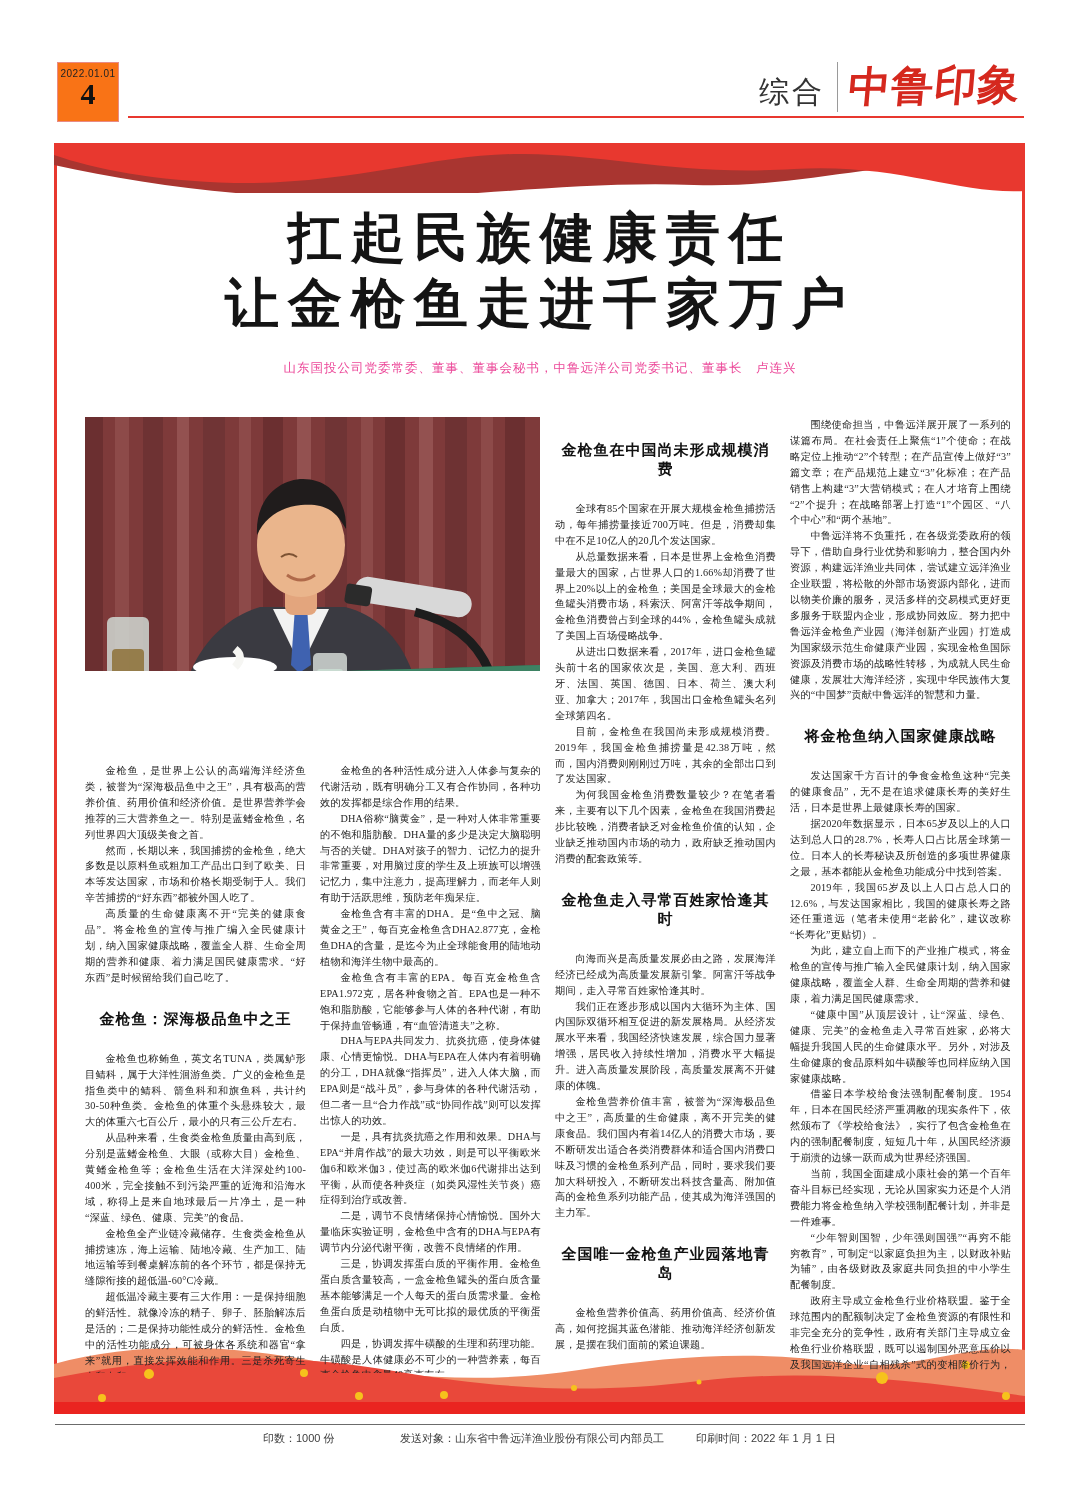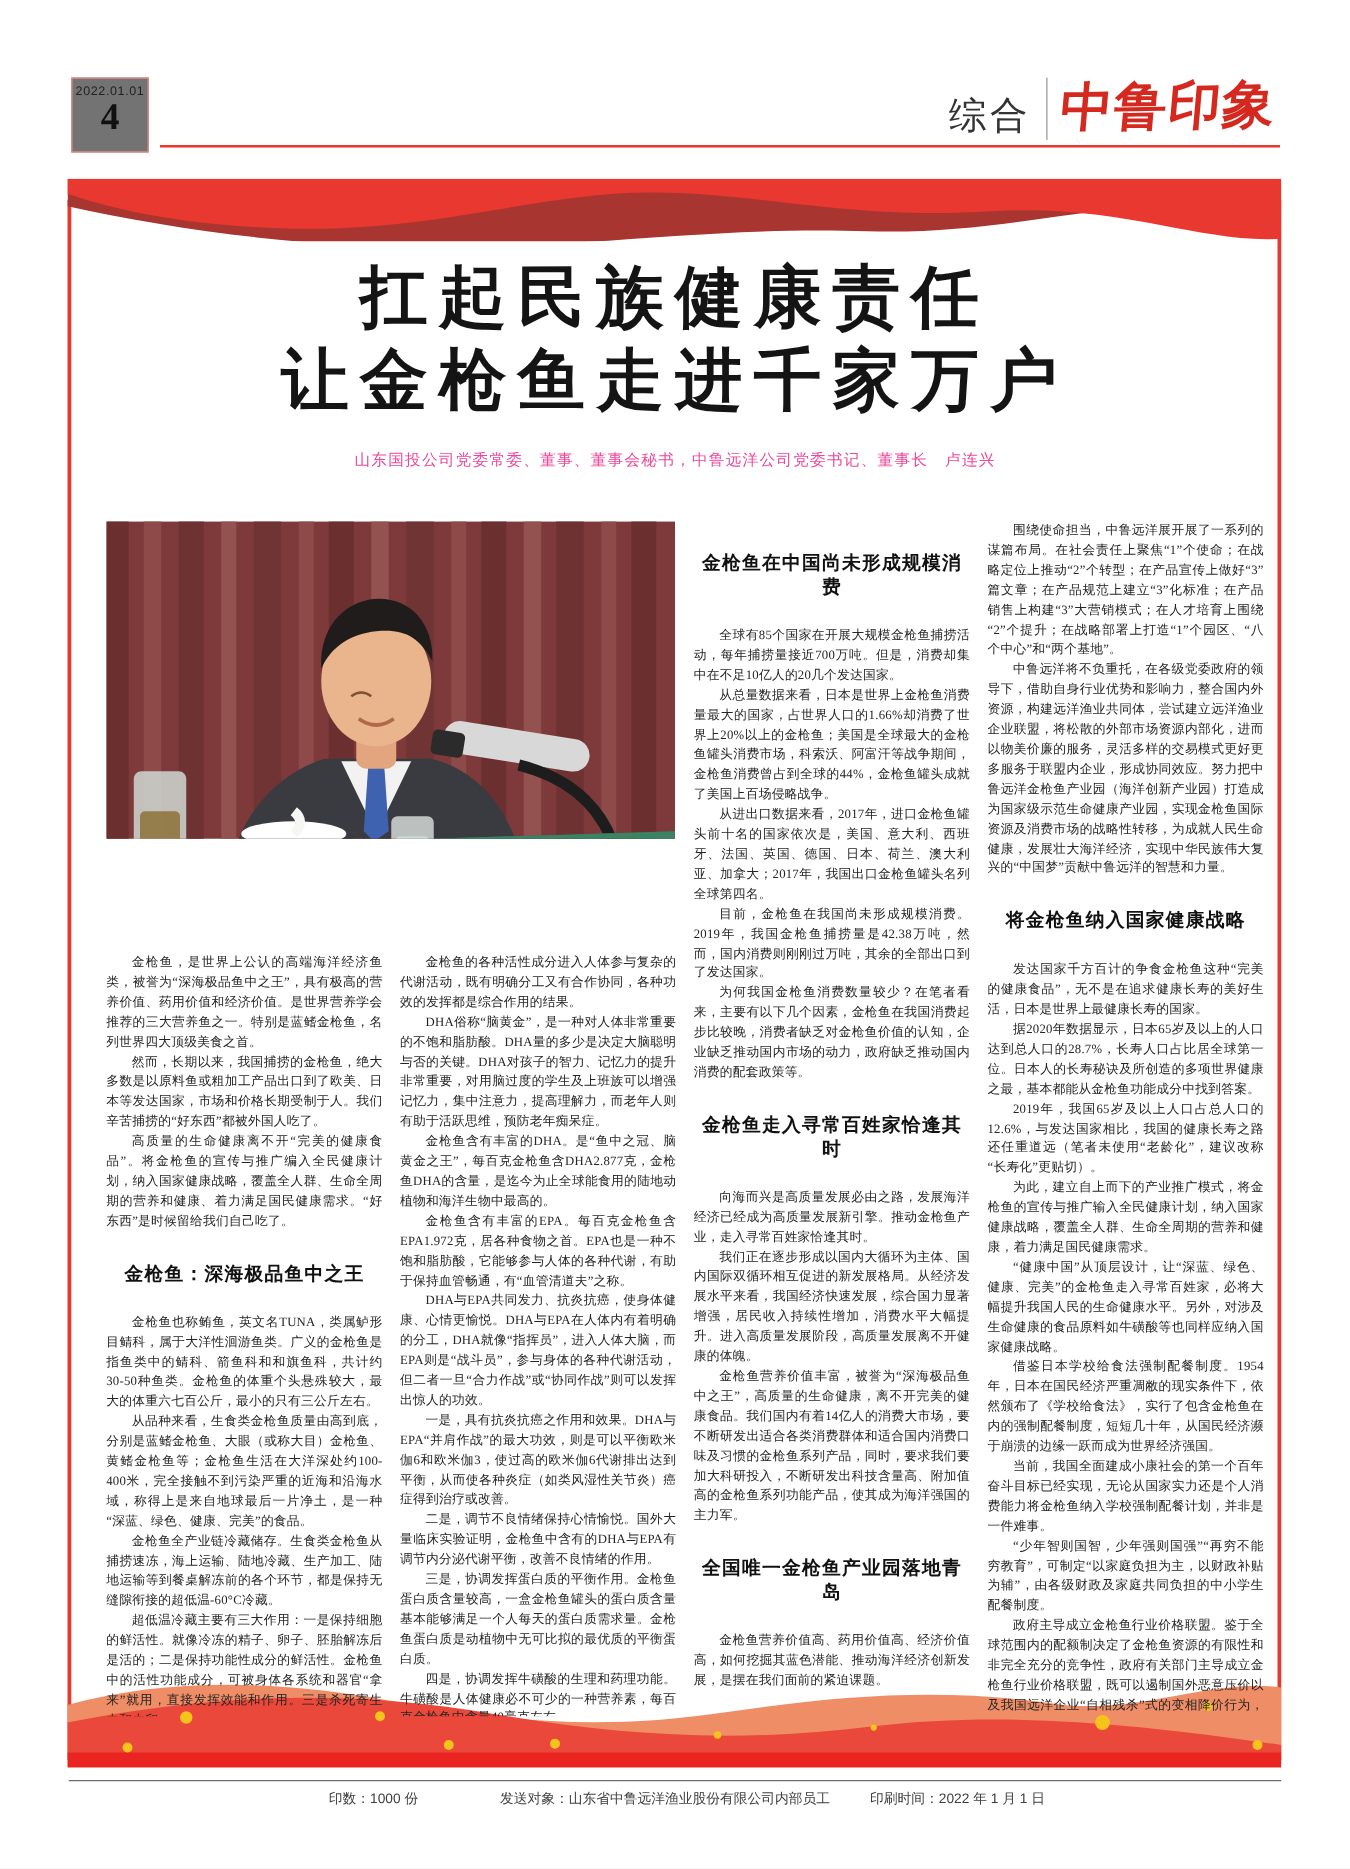--- a/index.html
+++ b/index.html
@@ -4,21 +4,21 @@
 <style>
   html,body{margin:0;padding:0;background:#e9e9e9;}
   .sheet{
     position:relative;width:1080px;height:1495px;margin:0 auto;
     background:#ffffff;overflow:hidden;
     font-family:"Liberation Serif","DejaVu Serif",serif;color:#1c1c1c;
   }
   
   .date-box{
     position:absolute;left:57px;top:62px;width:60px;height:58px;
-    border:1px solid #e98b84;background:#737373;text-align:center;
+    border:1px solid #e98b84;background:#f97316;text-align:center;
   }
   .date-box .date{font-size:10px;letter-spacing:.5px;color:#222;display:block;margin-top:5px;font-family:"Liberation Sans",sans-serif;}
   .date-box .pageno{font-size:30px;font-weight:bold;color:#111;display:block;line-height:30px;}
   .header-rule{position:absolute;left:128px;top:116px;width:896px;height:2px;background:#e8382f;}
   .section-label{
     position:absolute;right:255px;top:72px;font-size:30px;letter-spacing:3px;color:#333;
     font-family:"Liberation Sans",sans-serif;
     text-align:center;
   }
   .mast-divider{position:absolute;right:242px;top:62px;width:1px;height:50px;background:#9a9a9a;}
@@ -203,21 +203,21 @@
       <p class="col-p">四是，协调发挥牛磺酸的生理和药理功能。牛磺酸是人体健康必不可少的一种营养素，每百克金枪鱼中含量40毫克左右。</p>
     </div>
   <div class="col col-3">
       <h3 class="col-h">金枪鱼在中国尚未形成规模消费</h3>
       <p class="col-p">全球有85个国家在开展大规模金枪鱼捕捞活动，每年捕捞量接近700万吨。但是，消费却集中在不足10亿人的20几个发达国家。</p>
       <p class="col-p">从总量数据来看，日本是世界上金枪鱼消费量最大的国家，占世界人口的1.66%却消费了世界上20%以上的金枪鱼；美国是全球最大的金枪鱼罐头消费市场，科索沃、阿富汗等战争期间，金枪鱼消费曾占到全球的44%，金枪鱼罐头成就了美国上百场侵略战争。</p>
       <p class="col-p">从进出口数据来看，2017年，进口金枪鱼罐头前十名的国家依次是，美国、意大利、西班牙、法国、英国、德国、日本、荷兰、澳大利亚、加拿大；2017年，我国出口金枪鱼罐头名列全球第四名。</p>
       <p class="col-p">目前，金枪鱼在我国尚未形成规模消费。2019年，我国金枪鱼捕捞量是42.38万吨，然而，国内消费则刚刚过万吨，其余的全部出口到了发达国家。</p>
       <p class="col-p">为何我国金枪鱼消费数量较少？在笔者看来，主要有以下几个因素，金枪鱼在我国消费起步比较晚，消费者缺乏对金枪鱼价值的认知，企业缺乏推动国内市场的动力，政府缺乏推动国内消费的配套政策等。</p>
       <h3 class="col-h">金枪鱼走入寻常百姓家恰逢其时</h3>
-      <p class="col-p">向海而兴是高质量发展必由之路，发展海洋经济已经成为高质量发展新引擎。推动金枪鱼产业，走入寻常百姓家恰逢其时。</p>
+      <p class="col-p">向海而兴是高质量发展必由之路，发展海洋经济已经成为高质量发展新引擎。阿富汗等战争期间，走入寻常百姓家恰逢其时。</p>
       <p class="col-p">我们正在逐步形成以国内大循环为主体、国内国际双循环相互促进的新发展格局。从经济发展水平来看，我国经济快速发展，综合国力显著增强，居民收入持续性增加，消费水平大幅提升。进入高质量发展阶段，高质量发展离不开健康的体魄。</p>
       <p class="col-p">金枪鱼营养价值丰富，被誉为“深海极品鱼中之王”，高质量的生命健康，离不开完美的健康食品。我们国内有着14亿人的消费大市场，要不断研发出适合各类消费群体和适合国内消费口味及习惯的金枪鱼系列产品，同时，要求我们要加大科研投入，不断研发出科技含量高、附加值高的金枪鱼系列功能产品，使其成为海洋强国的主力军。</p>
       <h3 class="col-h">全国唯一金枪鱼产业园落地青岛</h3>
       <p class="col-p">金枪鱼营养价值高、药用价值高、经济价值高，如何挖掘其蓝色潜能、推动海洋经济创新发展，是摆在我们面前的紧迫课题。</p>
     </div>
   <div class="col col-4">
       <p class="col-p">围绕使命担当，中鲁远洋展开展了一系列的谋篇布局。在社会责任上聚焦“1”个使命；在战略定位上推动“2”个转型；在产品宣传上做好“3”篇文章；在产品规范上建立“3”化标准；在产品销售上构建“3”大营销模式；在人才培育上围绕“2”个提升；在战略部署上打造“1”个园区、“八个中心”和“两个基地”。</p>
       <p class="col-p">中鲁远洋将不负重托，在各级党委政府的领导下，借助自身行业优势和影响力，整合国内外资源，构建远洋渔业共同体，尝试建立远洋渔业企业联盟，将松散的外部市场资源内部化，进而以物美价廉的服务，灵活多样的交易模式更好更多服务于联盟内企业，形成协同效应。努力把中鲁远洋金枪鱼产业园（海洋创新产业园）打造成为国家级示范生命健康产业园，实现金枪鱼国际资源及消费市场的战略性转移，为成就人民生命健康，发展壮大海洋经济，实现中华民族伟大复兴的“中国梦”贡献中鲁远洋的智慧和力量。</p>
       <h3 class="col-h">将金枪鱼纳入国家健康战略</h3>
       <p class="col-p">发达国家千方百计的争食金枪鱼这种“完美的健康食品”，无不是在追求健康长寿的美好生活，日本是世界上最健康长寿的国家。</p>

